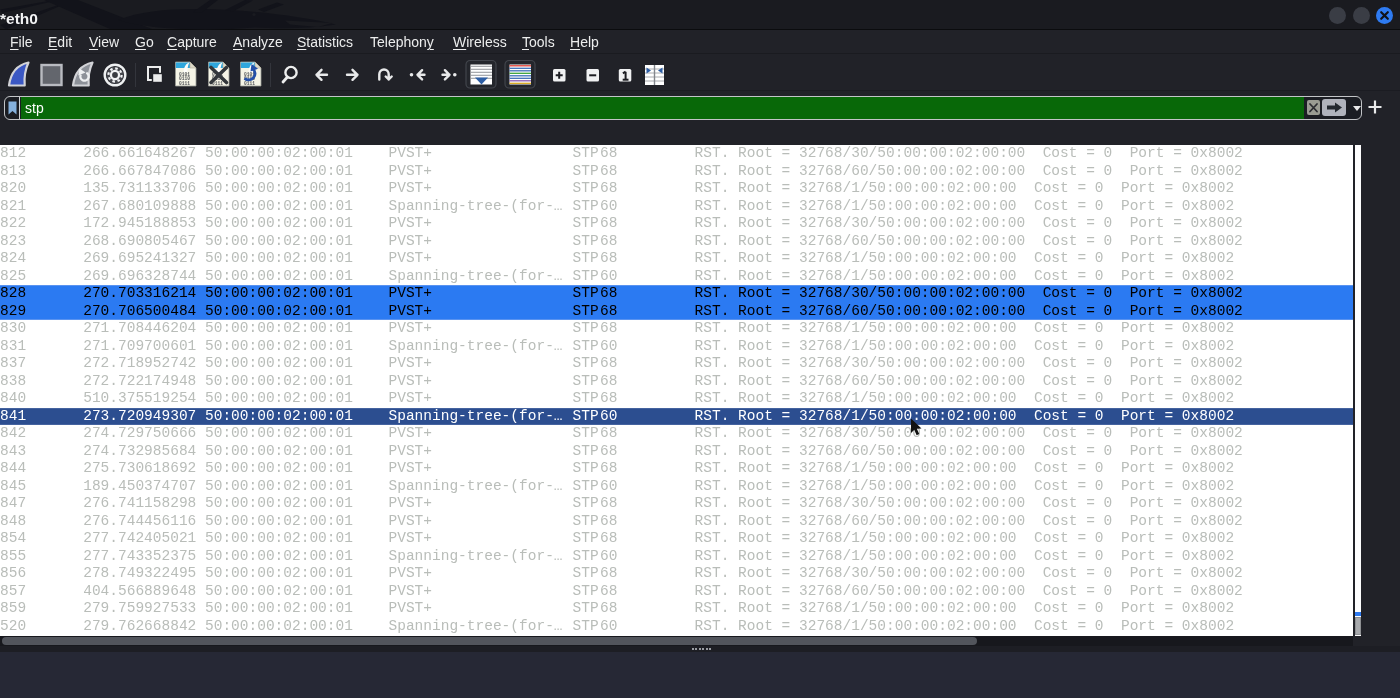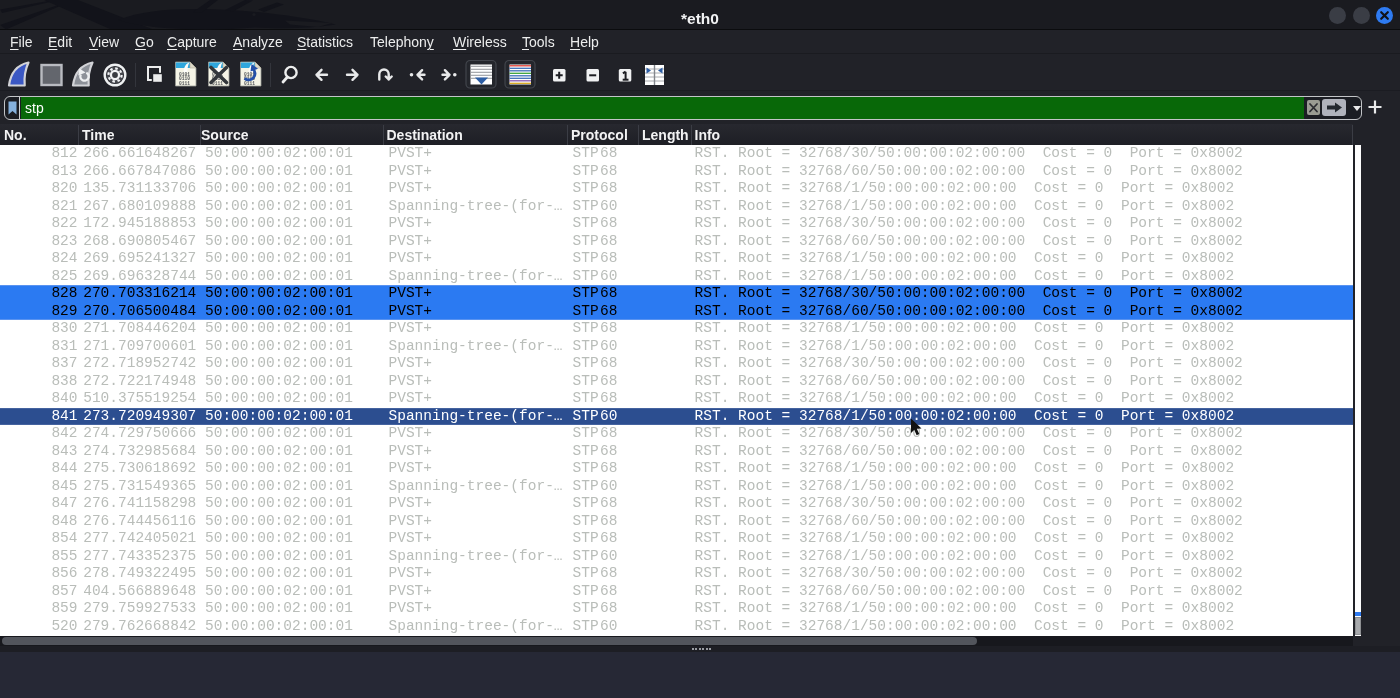--- a/index.html
+++ b/index.html
@@ -1,20 +1,20 @@
 <!DOCTYPE html>
 <html><head><meta charset="utf-8"><style>
 *{margin:0;padding:0;box-sizing:border-box}
 html,body{width:1400px;height:698px;overflow:hidden;background:#212228;
  font-family:"Liberation Sans",sans-serif}
 #app{position:absolute;left:0;top:0;width:1400px;height:698px}
 .abs{position:absolute}
 
 #titlebar{position:absolute;left:0;top:0;width:1400px;height:30px;background:#1a1b20;border-bottom:1px solid #0b0c0e}
-#wtitle{position:absolute;left:0;top:4px;width:1400px;height:42px;line-height:30px;text-align:center;color:#f2f3f4;font-size:15.5px;font-weight:bold}
+#wtitle{position:absolute;left:0;top:4px;width:1400px;height:42px;line-height:30px;text-align:left;color:#f2f3f4;font-size:15.5px;font-weight:bold}
 .wbtn{position:absolute;top:7px;width:17px;height:17px;border-radius:50%;background:#3a3d45}
 
 #menubar{position:absolute;left:0;top:31px;width:1400px;height:22px;background:#212228}
 .mi{position:absolute;top:0;height:22px;line-height:22px;color:#eceded;font-size:14px}
 .mi u{text-decoration-thickness:1px;text-underline-offset:2px}
 
 #toolbar{position:absolute;left:0;top:53px;width:1400px;height:37px;background:#212228;border-top:1px solid #1a1b20}
 
 #filterrow{position:absolute;left:0;top:90px;width:1400px;height:33px;background:#212228;border-top:1px solid #1b1c22}
 #fbox{position:absolute;left:4px;top:5px;width:1358px;height:24px;border:1px solid #c2c4c7;border-radius:6px;background:#1b1d23;overflow:hidden}
@@ -23,21 +23,21 @@
 #fx{position:absolute;left:1302px;top:3px;width:13px;height:15px;background:#9a9c93;border-radius:2px}
 #fgo{position:absolute;left:1317px;top:2px;width:24px;height:17px;background:#b0b3bc;border-radius:3px}
 #fcaret{position:absolute;left:1348px;top:9px;width:0;height:0;border-left:4px solid transparent;border-right:4px solid transparent;border-top:5px solid #e8e9ea}
 
 #header{position:absolute;left:0;top:123.5px;width:1400px;height:22px;background:linear-gradient(#27282f,#1e1f25);border-bottom:1px solid #101116}
 .hc{position:absolute;top:0;height:22px;line-height:22px;color:#f2f2f3;font-size:14px;font-weight:bold}
 .hsep{position:absolute;top:1px;width:1px;height:20px;background:#3b3d45}
 #body{position:absolute;left:0;top:145px;width:1353px;height:491px;background:#fff;overflow:hidden}
 .row{position:absolute;left:0;width:1353px;height:17.5px;font-family:"Liberation Mono",monospace;font-size:14.5px;line-height:17.5px;color:#b9bdb9;white-space:pre}
 .row span{position:absolute;top:0;height:17.5px}
-.c0{left:0;width:77.5px;text-align:right}
+.c0{left:0;width:77.5px;text-align:left}
 .c1{left:83.2px}.c2{left:205px}.c3{left:388.5px}.c4{left:572.5px}
 .c5{left:600px;width:87.3px;text-align:left}
 .c6{left:694.6px}
 .row.sel{background:#2b7af2;color:#000000}
 .row.sel.first{box-shadow:inset 0 1px 0 #5a93f0}
 .row.sel.last{box-shadow:inset 0 -1px 0 #5a93f0}
 .row.nav{box-shadow:inset 0 1px 0 #45639f, inset 0 -1px 0 #45639f}
 .row.nav{background:#2c4e90;color:#fff}
 
 #rmargin{position:absolute;left:1353px;top:123px;width:47px;height:523px;background:#212228}
@@ -201,36 +201,20 @@
           </svg></div>
 <div id="fgo"><svg width="24" height="17" viewBox="0 0 24 17">
             <path d="M5,8.5 h9" stroke="#232930" stroke-width="4"></path>
             <polygon points="13,3.5 20,8.5 13,13.5" fill="#232930"></polygon>
           </svg></div>
 <div id="fcaret"></div>
 </div>
 <svg class="abs" style="left:1368px;top:9px" width="14" height="14" viewBox="0 0 14 14">
         <path d="M7,0.5 v13 M0.5,7 h13" stroke="#e8e9ea" stroke-width="2.2"></path>
       </svg>
-</div>
-<div id="header">
-<span class="hc" style="left:4px">No.</span>
-<span class="hc" style="left:82px">Time</span>
-<span class="hc" style="left:201px">Source</span>
-<span class="hc" style="left:386.5px">Destination</span>
-<span class="hc" style="left:571px">Protocol</span>
-<span class="hc" style="left:642px">Length</span>
-<span class="hc" style="left:694.5px">Info</span>
-<span class="hsep" style="left:78px"></span>
-<span class="hsep" style="left:199.5px"></span>
-<span class="hsep" style="left:382.5px"></span>
-<span class="hsep" style="left:567px"></span>
-<span class="hsep" style="left:638px"></span>
-<span class="hsep" style="left:691px"></span>
-<span class="hsep" style="left:1352px"></span>
 </div>
 <div id="body">
 <div class="row " style="top:0.25px"><span class="c0">812</span><span class="c1">266.661648267</span><span class="c2">50:00:00:02:00:01</span><span class="c3">PVST+</span><span class="c4">STP</span><span class="c5">68</span><span class="c6">RST. Root = 32768/30/50:00:00:02:00:00  Cost = 0  Port = 0x8002</span></div>
 <div class="row " style="top:17.75px"><span class="c0">813</span><span class="c1">266.667847086</span><span class="c2">50:00:00:02:00:01</span><span class="c3">PVST+</span><span class="c4">STP</span><span class="c5">68</span><span class="c6">RST. Root = 32768/60/50:00:00:02:00:00  Cost = 0  Port = 0x8002</span></div>
 <div class="row " style="top:35.25px"><span class="c0">820</span><span class="c1">135.731133706</span><span class="c2">50:00:00:02:00:01</span><span class="c3">PVST+</span><span class="c4">STP</span><span class="c5">68</span><span class="c6">RST. Root = 32768/1/50:00:00:02:00:00  Cost = 0  Port = 0x8002</span></div>
 <div class="row " style="top:52.75px"><span class="c0">821</span><span class="c1">267.680109888</span><span class="c2">50:00:00:02:00:01</span><span class="c3">Spanning-tree-(for-…</span><span class="c4">STP</span><span class="c5">60</span><span class="c6">RST. Root = 32768/1/50:00:00:02:00:00  Cost = 0  Port = 0x8002</span></div>
 <div class="row " style="top:70.25px"><span class="c0">822</span><span class="c1">172.945188853</span><span class="c2">50:00:00:02:00:01</span><span class="c3">PVST+</span><span class="c4">STP</span><span class="c5">68</span><span class="c6">RST. Root = 32768/30/50:00:00:02:00:00  Cost = 0  Port = 0x8002</span></div>
 <div class="row " style="top:87.75px"><span class="c0">823</span><span class="c1">268.690805467</span><span class="c2">50:00:00:02:00:01</span><span class="c3">PVST+</span><span class="c4">STP</span><span class="c5">68</span><span class="c6">RST. Root = 32768/60/50:00:00:02:00:00  Cost = 0  Port = 0x8002</span></div>
 <div class="row " style="top:105.25px"><span class="c0">824</span><span class="c1">269.695241327</span><span class="c2">50:00:00:02:00:01</span><span class="c3">PVST+</span><span class="c4">STP</span><span class="c5">68</span><span class="c6">RST. Root = 32768/1/50:00:00:02:00:00  Cost = 0  Port = 0x8002</span></div>
 <div class="row " style="top:122.75px"><span class="c0">825</span><span class="c1">269.696328744</span><span class="c2">50:00:00:02:00:01</span><span class="c3">Spanning-tree-(for-…</span><span class="c4">STP</span><span class="c5">60</span><span class="c6">RST. Root = 32768/1/50:00:00:02:00:00  Cost = 0  Port = 0x8002</span></div>
@@ -238,21 +222,21 @@
 <div class="row sel last" style="top:157.75px"><span class="c0">829</span><span class="c1">270.706500484</span><span class="c2">50:00:00:02:00:01</span><span class="c3">PVST+</span><span class="c4">STP</span><span class="c5">68</span><span class="c6">RST. Root = 32768/60/50:00:00:02:00:00  Cost = 0  Port = 0x8002</span></div>
 <div class="row " style="top:175.25px"><span class="c0">830</span><span class="c1">271.708446204</span><span class="c2">50:00:00:02:00:01</span><span class="c3">PVST+</span><span class="c4">STP</span><span class="c5">68</span><span class="c6">RST. Root = 32768/1/50:00:00:02:00:00  Cost = 0  Port = 0x8002</span></div>
 <div class="row " style="top:192.75px"><span class="c0">831</span><span class="c1">271.709700601</span><span class="c2">50:00:00:02:00:01</span><span class="c3">Spanning-tree-(for-…</span><span class="c4">STP</span><span class="c5">60</span><span class="c6">RST. Root = 32768/1/50:00:00:02:00:00  Cost = 0  Port = 0x8002</span></div>
 <div class="row " style="top:210.25px"><span class="c0">837</span><span class="c1">272.718952742</span><span class="c2">50:00:00:02:00:01</span><span class="c3">PVST+</span><span class="c4">STP</span><span class="c5">68</span><span class="c6">RST. Root = 32768/30/50:00:00:02:00:00  Cost = 0  Port = 0x8002</span></div>
 <div class="row " style="top:227.75px"><span class="c0">838</span><span class="c1">272.722174948</span><span class="c2">50:00:00:02:00:01</span><span class="c3">PVST+</span><span class="c4">STP</span><span class="c5">68</span><span class="c6">RST. Root = 32768/60/50:00:00:02:00:00  Cost = 0  Port = 0x8002</span></div>
 <div class="row " style="top:245.25px"><span class="c0">840</span><span class="c1">510.375519254</span><span class="c2">50:00:00:02:00:01</span><span class="c3">PVST+</span><span class="c4">STP</span><span class="c5">68</span><span class="c6">RST. Root = 32768/1/50:00:00:02:00:00  Cost = 0  Port = 0x8002</span></div>
 <div class="row nav" style="top:262.75px"><span class="c0">841</span><span class="c1">273.720949307</span><span class="c2">50:00:00:02:00:01</span><span class="c3">Spanning-tree-(for-…</span><span class="c4">STP</span><span class="c5">60</span><span class="c6">RST. Root = 32768/1/50:00:00:02:00:00  Cost = 0  Port = 0x8002</span></div>
 <div class="row " style="top:280.25px"><span class="c0">842</span><span class="c1">274.729750666</span><span class="c2">50:00:00:02:00:01</span><span class="c3">PVST+</span><span class="c4">STP</span><span class="c5">68</span><span class="c6">RST. Root = 32768/30/50:00:00:02:00:00  Cost = 0  Port = 0x8002</span></div>
 <div class="row " style="top:297.75px"><span class="c0">843</span><span class="c1">274.732985684</span><span class="c2">50:00:00:02:00:01</span><span class="c3">PVST+</span><span class="c4">STP</span><span class="c5">68</span><span class="c6">RST. Root = 32768/60/50:00:00:02:00:00  Cost = 0  Port = 0x8002</span></div>
 <div class="row " style="top:315.25px"><span class="c0">844</span><span class="c1">275.730618692</span><span class="c2">50:00:00:02:00:01</span><span class="c3">PVST+</span><span class="c4">STP</span><span class="c5">68</span><span class="c6">RST. Root = 32768/1/50:00:00:02:00:00  Cost = 0  Port = 0x8002</span></div>
-<div class="row " style="top:332.75px"><span class="c0">845</span><span class="c1">275.731549365</span><span class="c2">50:00:00:02:00:01</span><span class="c3">Spanning-tree-(for-…</span><span class="c4">STP</span><span class="c5">60</span><span class="c6">RST. Root = 32768/1/50:00:00:02:00:00  Cost = 0  Port = 0x8002</span></div>
+<div class="row " style="top:332.75px"><span class="c0">845</span><span class="c1">189.450374707</span><span class="c2">50:00:00:02:00:01</span><span class="c3">Spanning-tree-(for-…</span><span class="c4">STP</span><span class="c5">60</span><span class="c6">RST. Root = 32768/1/50:00:00:02:00:00  Cost = 0  Port = 0x8002</span></div>
 <div class="row " style="top:350.25px"><span class="c0">847</span><span class="c1">276.741158298</span><span class="c2">50:00:00:02:00:01</span><span class="c3">PVST+</span><span class="c4">STP</span><span class="c5">68</span><span class="c6">RST. Root = 32768/30/50:00:00:02:00:00  Cost = 0  Port = 0x8002</span></div>
 <div class="row " style="top:367.75px"><span class="c0">848</span><span class="c1">276.744456116</span><span class="c2">50:00:00:02:00:01</span><span class="c3">PVST+</span><span class="c4">STP</span><span class="c5">68</span><span class="c6">RST. Root = 32768/60/50:00:00:02:00:00  Cost = 0  Port = 0x8002</span></div>
 <div class="row " style="top:385.25px"><span class="c0">854</span><span class="c1">277.742405021</span><span class="c2">50:00:00:02:00:01</span><span class="c3">PVST+</span><span class="c4">STP</span><span class="c5">68</span><span class="c6">RST. Root = 32768/1/50:00:00:02:00:00  Cost = 0  Port = 0x8002</span></div>
 <div class="row " style="top:402.75px"><span class="c0">855</span><span class="c1">277.743352375</span><span class="c2">50:00:00:02:00:01</span><span class="c3">Spanning-tree-(for-…</span><span class="c4">STP</span><span class="c5">60</span><span class="c6">RST. Root = 32768/1/50:00:00:02:00:00  Cost = 0  Port = 0x8002</span></div>
 <div class="row " style="top:420.25px"><span class="c0">856</span><span class="c1">278.749322495</span><span class="c2">50:00:00:02:00:01</span><span class="c3">PVST+</span><span class="c4">STP</span><span class="c5">68</span><span class="c6">RST. Root = 32768/30/50:00:00:02:00:00  Cost = 0  Port = 0x8002</span></div>
 <div class="row " style="top:437.75px"><span class="c0">857</span><span class="c1">404.566889648</span><span class="c2">50:00:00:02:00:01</span><span class="c3">PVST+</span><span class="c4">STP</span><span class="c5">68</span><span class="c6">RST. Root = 32768/60/50:00:00:02:00:00  Cost = 0  Port = 0x8002</span></div>
 <div class="row " style="top:455.25px"><span class="c0">859</span><span class="c1">279.759927533</span><span class="c2">50:00:00:02:00:01</span><span class="c3">PVST+</span><span class="c4">STP</span><span class="c5">68</span><span class="c6">RST. Root = 32768/1/50:00:00:02:00:00  Cost = 0  Port = 0x8002</span></div>
 <div class="row " style="top:472.75px"><span class="c0">520</span><span class="c1">279.762668842</span><span class="c2">50:00:00:02:00:01</span><span class="c3">Spanning-tree-(for-…</span><span class="c4">STP</span><span class="c5">60</span><span class="c6">RST. Root = 32768/1/50:00:00:02:00:00  Cost = 0  Port = 0x8002</span></div>
 </div>
 <div id="rmargin"></div>

